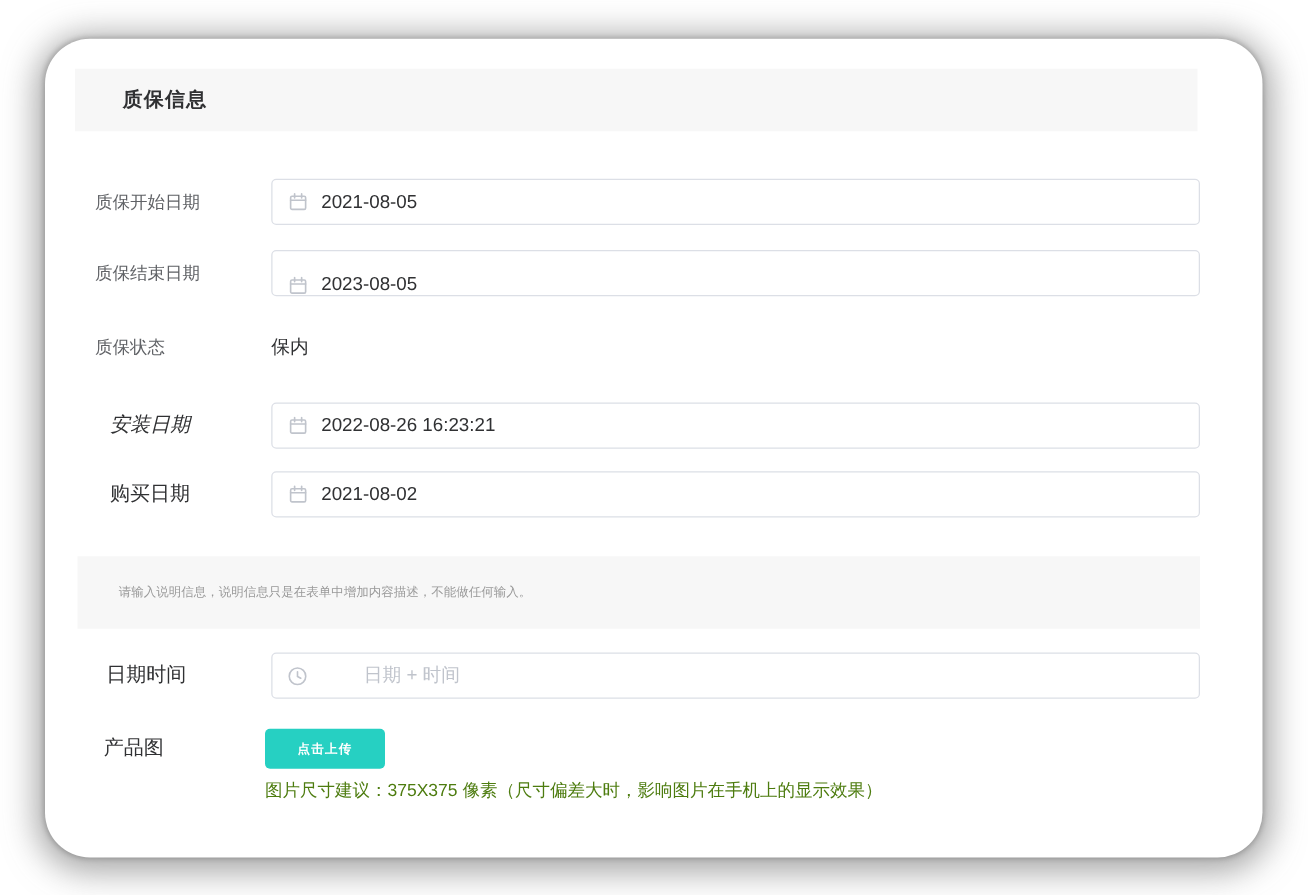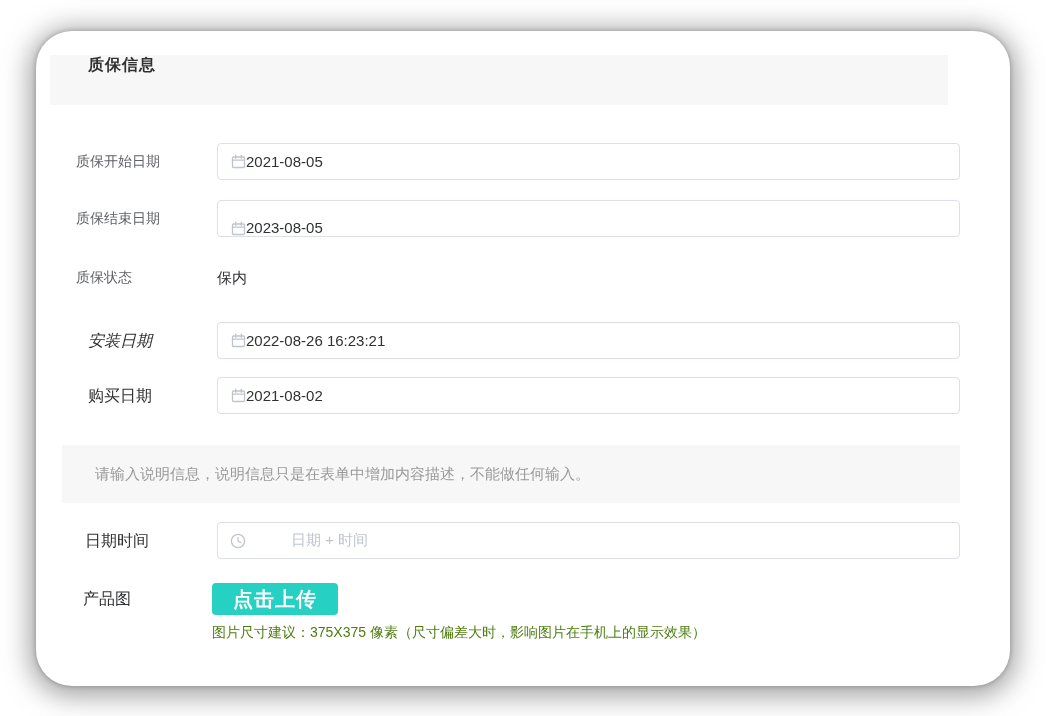--- a/index.html
+++ b/index.html
@@ -4,43 +4,43 @@
 <style>
   * { margin:0; padding:0; box-sizing:border-box; }
   html,body { width:1046px; height:716px; background:#ffffff; overflow:hidden;
     font-family:"Liberation Sans","DejaVu Sans",sans-serif; }
   .card {
     position:absolute; left:36px; top:31px; width:974px; height:655px;
     background:#ffffff; border-radius:36px;
     box-shadow:0 0 4px 1px rgba(0,0,0,0.18), 0 4px 26px 7px rgba(95,95,95,0.55);
   }
   .section-header {
-    position:absolute; left:14px; top:24px; width:898px; height:50px;
-    background:#f7f7f7; display:flex; padding-left:38px;
+    position:absolute; left:24px; top:24px; width:898px; height:50px;
+    background:#f7f7f7; display:flex; align-items:center; padding-left:38px;
   }
   .section-title { font-size:16px; font-weight:bold; color:#303133; letter-spacing:1px; }
   .label-sm { position:absolute; font-size:14px; color:#606266; line-height:37px; height:37px; }
   .label-lg { position:absolute; font-size:16px; color:#303133; line-height:37px; height:37px; }
   .fake-input {
     position:absolute; left:181px; width:743px; height:37px;
     border:1px solid #dcdfe6; border-radius:4px; background:#fff;
     display:flex; align-items:center; padding:0 12px; cursor:pointer;
   }
   .fake-input .icon { width:16px; height:16px; display:inline-flex; align-items:center; justify-content:center; flex:0 0 16px; }
-  .fake-input .val { margin-left:0; font-size:15px; font-weight:500; color:#303133; }
+  .fake-input .val { margin-left:11px; font-size:15px; font-weight:500; color:#303133; }
   .fake-input .ph  { margin-left:9px; font-size:15px; color:#c0c4cc; }
   .static-val { position:absolute; left:181px; font-size:15px; color:#303133; line-height:37px; height:37px; }
   .note-bar {
     position:absolute; left:26px; top:414px; width:898px; height:58px;
     background:#f7f7f7; display:flex; align-items:center; padding-left:33px;
   }
-  .note-text { font-size:15px; color:#999999; }
+  .note-text { font-size:10px; color:#999999; }
   .upload-btn {
     position:absolute; left:176px; top:552px; height:32px; min-width:96px;
-    border:none; border-radius:4px; color:#ffffff; font-size:20px; font-weight:bold;
+    border:none; border-radius:4px; color:#ffffff; font-size:10px; font-weight:bold;
     padding:0 21px; cursor:pointer; font-family:Liberation Sans, sans-serif; letter-spacing:1px;
   }
   .upload-hint { position:absolute; left:176px; top:593px; font-size:14px; color:#4d7c0f; }
 </style>
 </head>
 <body>
 
 <div class="card">
 
   <div class="section-header">

